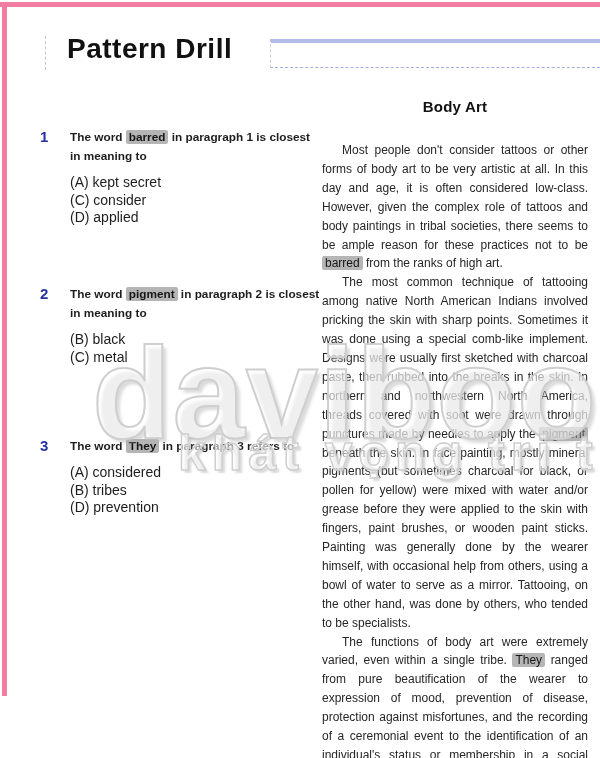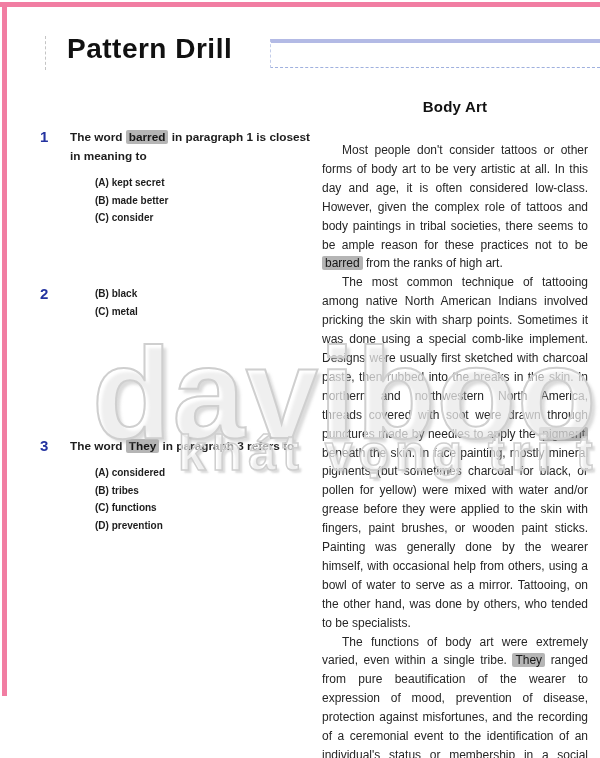--- a/index.html
+++ b/index.html
@@ -47,21 +47,21 @@
     width: 30px; flex: 0 0 30px;
     font-size: 15px; font-weight: 700; line-height: 17px;
   }
   .q-body { flex: 1; }
   .q-stem {
     font-size: 11.8px; font-weight: 700; line-height: 19px;
     width: 250px; margin-bottom: 8px; color: #1d1d1d;
   }
   .q-options { list-style: none; }
   .q-options li {
-    font-size: 10px; font-weight: 700; line-height: 17.6px; color: #1d1d1d; margin-left: 25px;
+    font-size: 14px; font-weight: 400; line-height: 17.6px; color: #1d1d1d;
   }
   .hl {
     background: #b5b5b5; color: #161616;
     padding: 0 3px; border-radius: 2px;
   }
 
   
   .passage {
     position: absolute; left: 322px; top: 98px; width: 266px;
   }
@@ -107,44 +107,44 @@
   <div class="header-tick"></div>
   <h1 class="page-title">Pattern Drill</h1>
   <div class="title-accent-box" style="border-top-color: rgb(179, 186, 229);"></div>
 
   <div class="question q1">
     <div class="q-number" style="color: rgb(36, 51, 160);">1</div>
     <div class="q-body">
       <div class="q-stem"><span>The word </span><span class="hl" style="background: rgb(181, 181, 181);">barred</span><span> in paragraph 1 is closest in meaning to</span></div>
       <ul class="q-options">
         <li>(A) kept secret</li>
-        <li>(B) made better</li>
         <li>(C) consider</li>
+        <li>(D) applied</li>
       </ul>
     </div>
   </div>
 
   <div class="question q2">
     <div class="q-number" style="color: rgb(36, 51, 160);">2</div>
     <div class="q-body">
+      <div class="q-stem"><span>The word </span><span class="hl" style="background: rgb(181, 181, 181);">pigment</span><span> in paragraph 2 is closest in meaning to</span></div>
       <ul class="q-options">
         <li>(B) black</li>
         <li>(C) metal</li>
       </ul>
     </div>
   </div>
 
   <div class="question q3">
     <div class="q-number" style="color: rgb(36, 51, 160);">3</div>
     <div class="q-body">
       <div class="q-stem"><span>The word </span><span class="hl" style="background: rgb(181, 181, 181);">They</span><span> in paragraph 3 refers to</span></div>
       <ul class="q-options">
         <li>(A) considered</li>
         <li>(B) tribes</li>
-        <li>(C) functions</li>
         <li>(D) prevention</li>
       </ul>
     </div>
   </div>
 
   <div class="passage">
     <div class="passage-heading">Body Art</div>
     <p><span>Most people don't consider tattoos or other forms of body art to be very artistic at all. In this day and age, it is often considered low-class. However, given the complex role of tattoos and body paintings in tribal societies, there seems to be ample reason for these practices not to be </span><span class="hl" style="background: rgb(181, 181, 181);">barred</span><span> from the ranks of high art.</span></p>
     <p><span>The most common technique of tattooing among native North American Indians involved pricking the skin with sharp points. Sometimes it was done using a special comb-like implement. Designs were usually first sketched with charcoal paste, then rubbed into the breaks in the skin. In northern and northwestern North America, threads covered with soot were drawn through punctures made by needles to apply the </span><span class="hl" style="background: rgb(181, 181, 181);">pigment</span><span> beneath the skin. In face painting, mostly mineral pigments (but sometimes charcoal for black, or pollen for yellow) were mixed with water and/or grease before they were applied to the skin with fingers, paint brushes, or wooden paint sticks. Painting was generally done by the wearer himself, with occasional help from others, using a bowl of water to serve as a mirror. Tattooing, on the other hand, was done by others, who tended to be specialists.</span></p>
     <p><span>The functions of body art were extremely varied, even within a single tribe. </span><span class="hl" style="background: rgb(181, 181, 181);">They</span><span> ranged from pure beautification of the wearer to expression of mood, prevention of disease, protection against misfortunes, and the recording of a ceremonial event to the identification of an individual's status or membership in a social group.</span></p>

